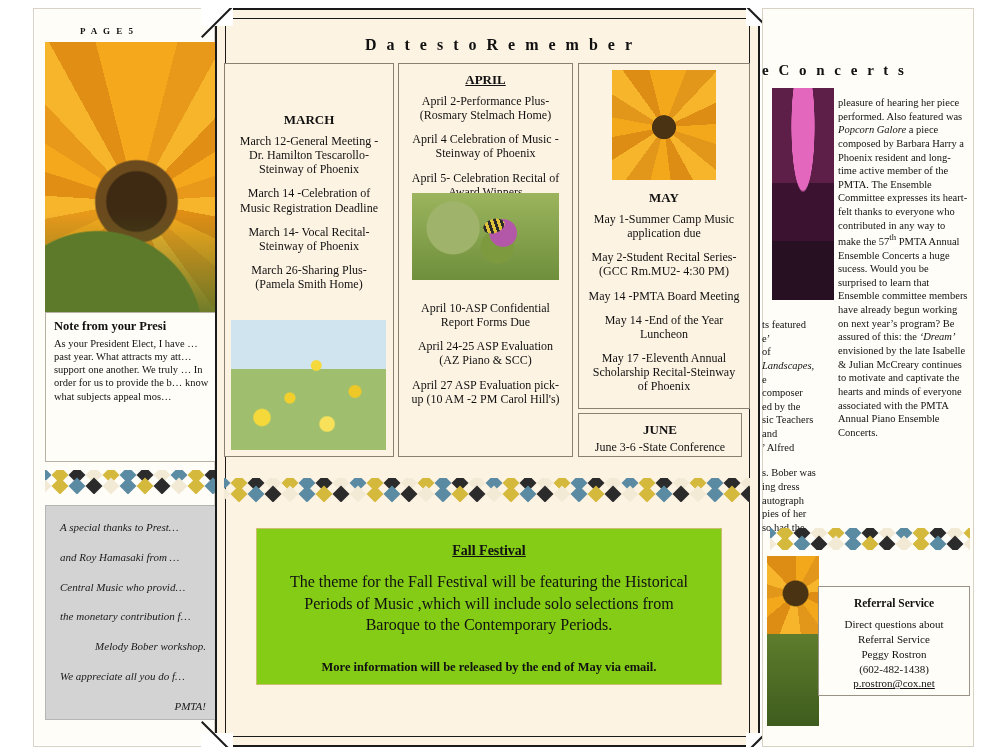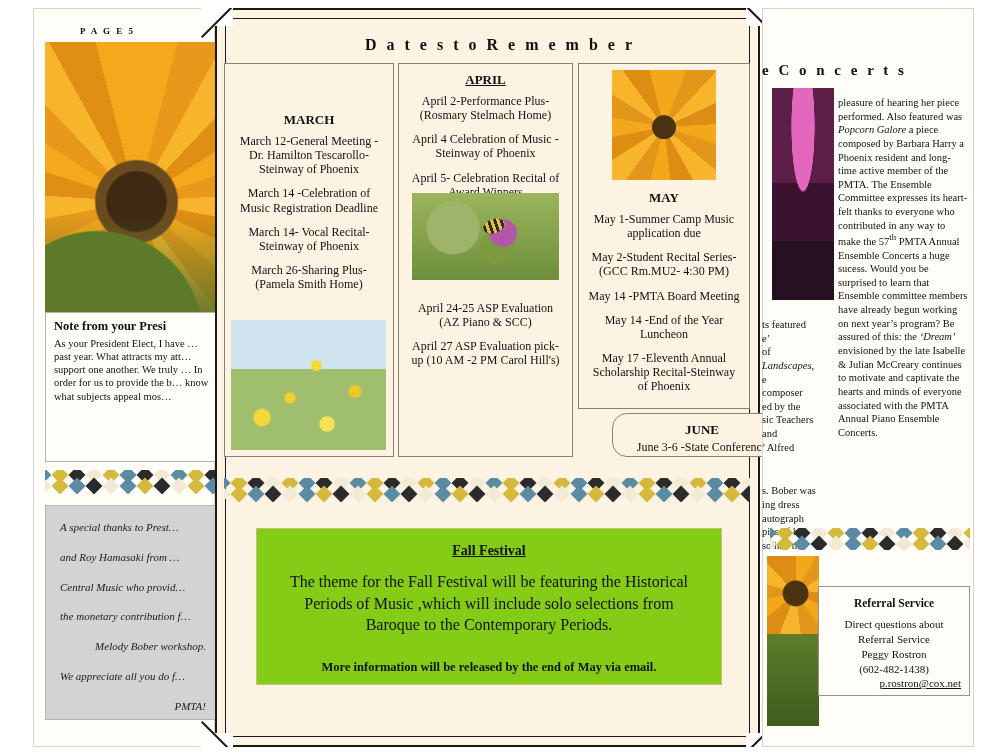--- a/index.html
+++ b/index.html
@@ -129,21 +129,21 @@
   .col-box {
     position:absolute;
     background:#fdf3e3;
     border:1px solid #8a8172;
     box-sizing:border-box;
     padding: 8px 8px;
   }
   #col-march { left: 224px; top: 63px; width: 170px; height: 394px; }
   #col-april { left: 398px; top: 63px; width: 175px; height: 394px; }
   #col-mayjun{ left: 578px; top: 63px; width: 172px; height: 346px; }
-  #col-june  { left: 612px; top: 413px; width: 180px; height: 44px; border-radius: 15px; }
+  #col-june  { left: 578px; top: 413px; width: 164px; height: 44px; }
 
   .month-head {
     text-align:center; font-weight:bold; font-size:13px; color:#111;
     text-decoration: underline; margin: 0 0 6px 0;
   }
   .month-head.nounder { text-decoration:none; }
   .ev {
     text-align:center; font-size:12px; line-height:1.18; color:#111; margin: 0 0 10px 0;
   }
   .ev:last-child { margin-bottom:0; }
@@ -221,21 +221,21 @@
   .rp-p { margin:0 0 0 0; }
 
   #right-ribbon { position:absolute; left:770px; top:528px; width:200px; height:22px; overflow:hidden;}
   #ref-box {
     position:absolute; left:818px; top:586px; width:152px; height:110px;
     background:#fffdf8; border:1px solid #9a9285; box-sizing:border-box;
     padding:10px 8px; text-align:center;
   }
   #ref-title { font-weight:bold; font-size:11.5px; margin:0 0 8px 0; color:#111;}
   .ref-line { font-size:11px; line-height:1.35; color:#111; }
-  #ref-email { text-decoration:underline;text-align:right; }
+  #ref-email { text-decoration:underline; }
 
   #right-sunflower {
     position:absolute; left:767px; top:556px; width:52px; height:170px;
     background:
       radial-gradient(circle at 55% 22%, #4a3312 0 9%, rgba(0,0,0,0) 10%),
       conic-gradient(from 0deg at 55% 22%,
         #f3a81c 0 8%, #e2961a 8% 16%, #f7b52c 16% 24%, #dd8d14 24% 32%,
         #f3a81c 32% 40%, #e2961a 40% 48%, #f7b52c 48% 56%, #dd8d14 56% 64%,
         #f3a81c 64% 72%, #e2961a 72% 80%, #f7b52c 80% 88%, #dd8d14 88% 100%),
       linear-gradient(#6f8f3c,#4e6b26);
@@ -328,20 +328,21 @@
     <div class="ev">March 26-Sharing Plus- (Pamela Smith Home)</div>
   </div>
   <div id="daisy-img"></div>
 
   <div class="col-box" id="col-april">
     <div class="month-head">APRIL</div>
     <div class="ev">April 2-Performance Plus- (Rosmary Stelmach Home)</div>
     <div class="ev">April 4 Celebration of Music - Steinway of Phoenix</div>
     <div class="ev">April 5- Celebration Recital of Award Winners</div>
     <div style="height:92px"></div>
+    <div class="ev">April 10-ASP Confidential Report Forms Due</div>
     <div class="ev">April 24-25 ASP Evaluation (AZ Piano &amp; SCC)</div>
     <div class="ev">April 27 ASP Evaluation pick-up (10 AM -2 PM Carol Hill's)</div>
   </div>
   <div id="thistle-img"></div>
 
   <div class="col-box" id="col-mayjun">
     <div style="height:118px"></div>
     <div class="month-head nounder">MAY</div>
     <div class="ev">May 1-Summer Camp Music application due</div>
     <div class="ev">May 2-Student Recital Series- (GCC Rm.MU2- 4:30 PM)</div>
@@ -437,21 +438,21 @@
     <div class="rp-p">ts featured</div>
     <div class="rp-p">e’</div>
     <div class="rp-p">of</div>
     <div class="rp-p rp-italic">Landscapes,</div>
     <div class="rp-p">e</div>
     <div class="rp-p">composer</div>
     <div class="rp-p">ed by the</div>
     <div class="rp-p">sic Teachers</div>
     <div class="rp-p">and</div>
     <div class="rp-p">’ Alfred</div>
-    <div class="rp-p" style="margin-top:30px">s. Bober was</div>
+    <div class="rp-p" style="margin-top:12px">s. Bober was</div>
     <div class="rp-p">ing dress</div>
     <div class="rp-p">autograph</div>
     <div class="rp-p">pies of her</div>
     <div class="rp-p">so had the</div>
   </div>
 
   <div class="rp-col" id="rp-right-col">
     <span>pleasure of hearing her piece performed. Also featured was</span>
     <span class="rp-italic">Popcorn Galore</span>
     <span>a piece  composed by Barbara Harry a Phoenix resident and long-time active member of  the PMTA.</span>

